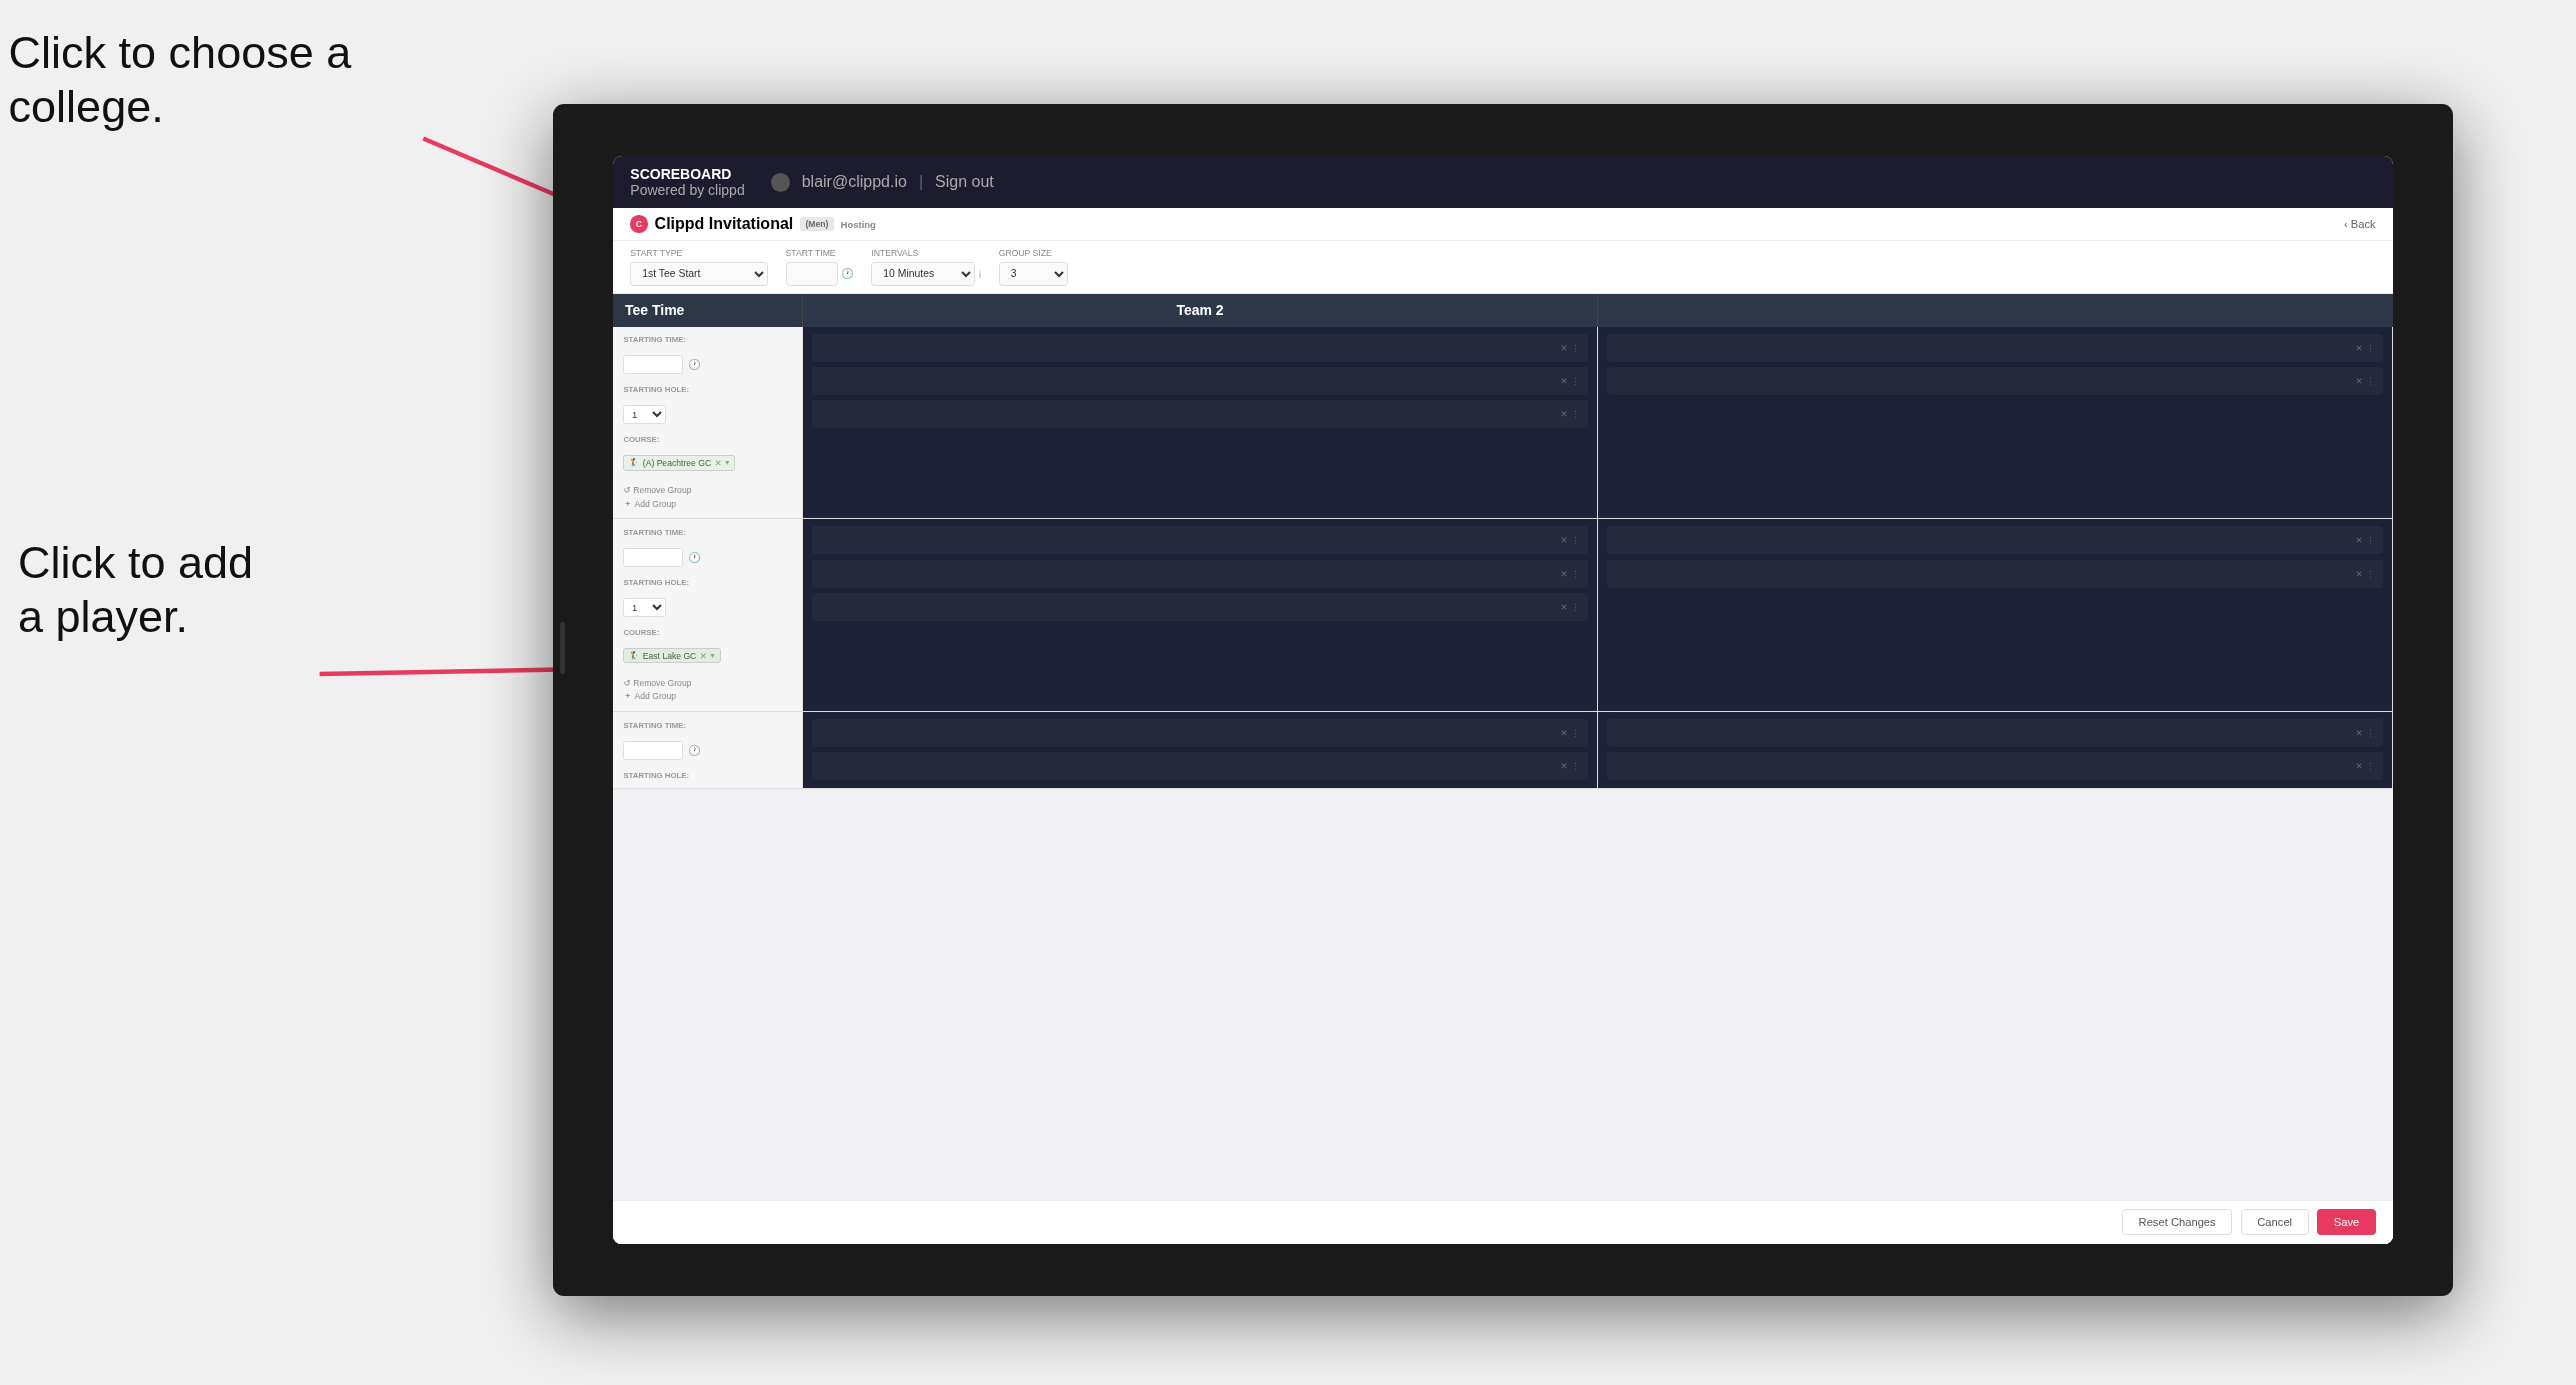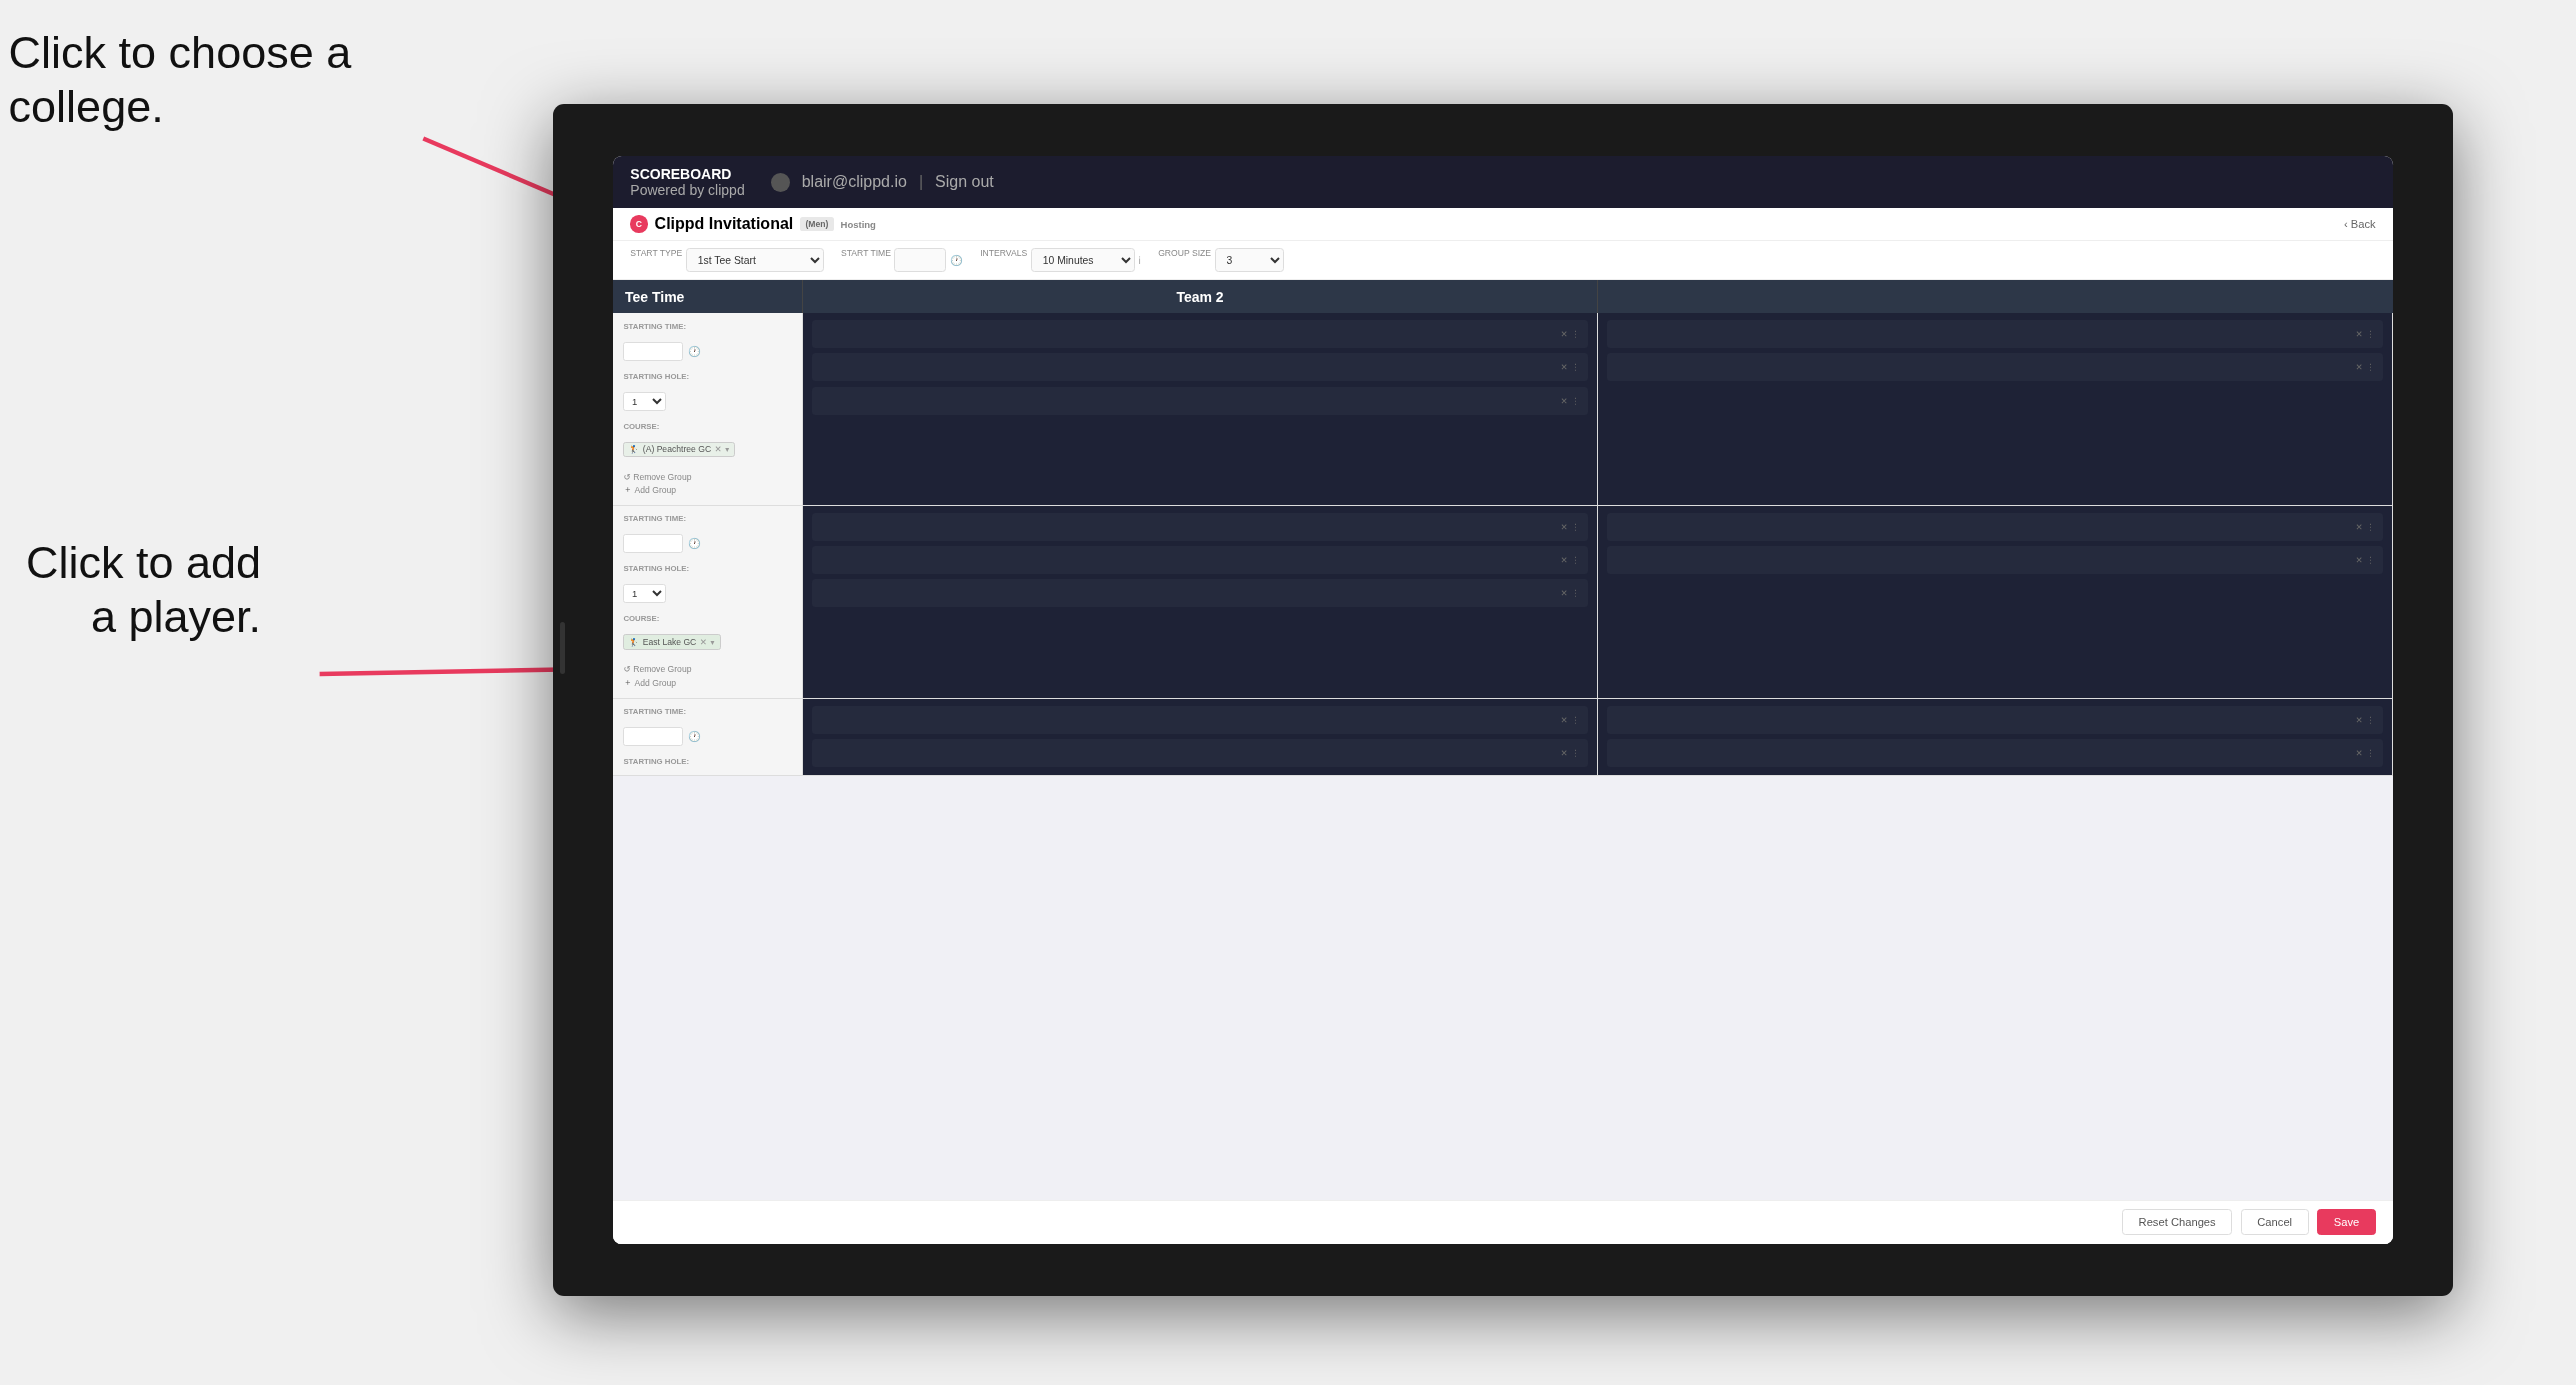--- a/index.html
+++ b/index.html
@@ -14,21 +14,21 @@
 
     
     .annotation {
       position: absolute;
       font-size: 45px;
       font-weight: 400;
       color: #111;
       line-height: 1.2;
     }
     .annotation-1 { top: 26px; left: 8.6px; }
-    .annotation-2 { top: 536px; left: 26px; text-align: right; }
+    .annotation-2 { top: 536px; left: 18px; }
 
     
     .arrows-overlay {
       position: absolute;
       top: 0; left: 0;
       width: 100%; height: 100%;
       pointer-events: none;
     }
 
     
@@ -155,21 +155,21 @@
       background: #fff;
       padding: 7px 17.3px;
       display: flex;
       gap: 17.3px;
       align-items: flex-end;
       border-bottom: 0.9px solid #eee;
       flex-shrink: 0;
     }
     .form-group {
       display: flex;
-      flex-direction: row;
+      flex-direction: column;
       gap: 3.5px;
     }
     .form-label {
       font-size: 8.6px;
       color: #888;
       text-transform: uppercase;
     }
     .form-select, .form-input {
       border: 0.9px solid #ddd;
       border-radius: 3.5px;

